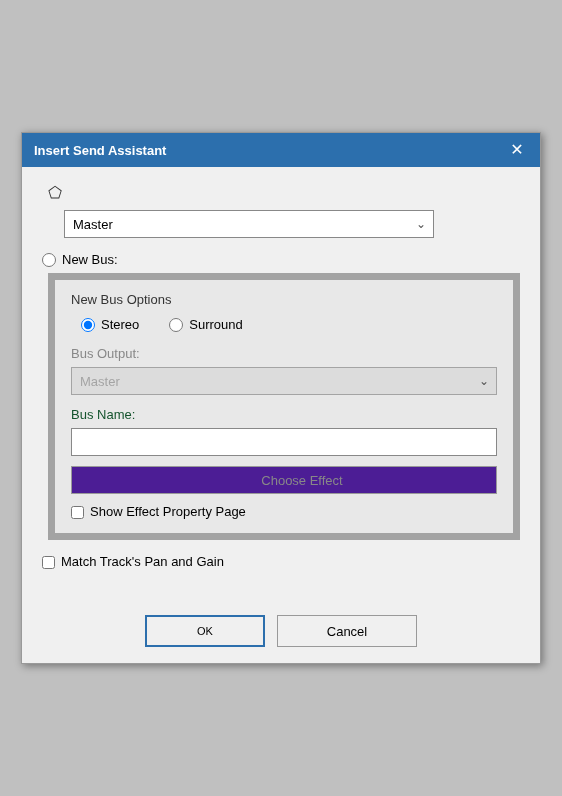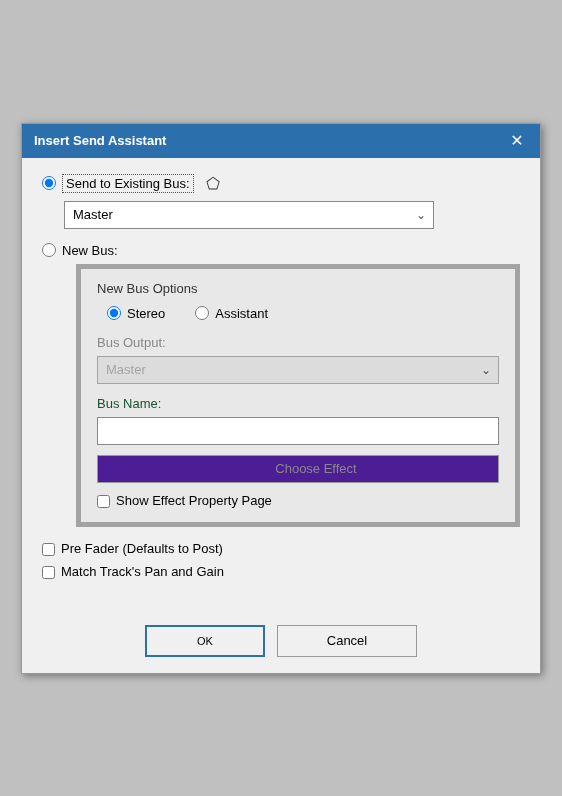--- a/index.html
+++ b/index.html
@@ -122,24 +122,24 @@
 
     
     .new-bus-row {
       display: flex;
       align-items: center;
       gap: 6px;
       margin-bottom: 6px;
     }
 
     .new-bus-options-group {
-      border: 5px solid #a3a3a3;
+      border: 7px solid #a3a3a3;
       background: #e8e8e8;
       padding: 12px 16px 14px 16px;
-      margin-left: 34px;
+      margin-left: 6px;
       margin-bottom: 14px;
     }
 
     .group-title {
       font-size: 13px;
       margin-bottom: 10px;
       color: #333;
     }
 
     .radio-options-row {
@@ -260,24 +260,20 @@
 <div class="dialog">
 
   <div class="title-bar">
     <span class="title-bar-text">Insert Send Assistant</span>
     <button class="close-btn">✕</button>
   </div>
 
   <div class="dialog-body">
 
     <div class="send-existing-row">
-      <label class="radio-label">
-        <input type="radio" name="bus-mode" checked="" style="">
-        <span class="send-existing-label">Send to Existing Bus:</span>
-      </label>
       <span class="cursor-arrow">⬠</span>
     </div>
 
     <div class="dropdown-row">
       <div class="dropdown-wrapper">
         <select>
           <option>Master</option>
         </select>
         <span class="dropdown-arrow">⌄</span>
       </div>
@@ -294,21 +290,21 @@
       <div class="group-title">New Bus Options</div>
 
       
       <div class="radio-options-row">
         <label class="radio-label">
           <input type="radio" name="bus-type" checked="" style="">
           <span>Stereo</span>
         </label>
         <label class="radio-label">
           <input type="radio" name="bus-type" style="">
-          <span>Assistant</span>
+          <span>Surround</span>
         </label>
       </div>
 
       
       <div class="bus-output-label">Bus Output:</div>
       <div class="dropdown-wrapper dropdown-wrapper-disabled" style="margin-bottom:12px; width:100%;">
         <select disabled="" style="width:100%; background:#d8d8d8; color:#888;">
           <option>Master</option>
         </select>
         <span class="dropdown-arrow">⌄</span>
@@ -326,28 +322,20 @@
       
       <div class="show-effect-row">
         <label class="checkbox-label">
           <input type="checkbox" style="">
           <span>Show Effect Property Page</span>
         </label>
       </div>
     </div>
 
     <div class="bottom-checkboxes">
-      <div class="bottom-checkbox-row">
-        <label class="checkbox-label">
-          <input type="checkbox" style="">
-          <span>
-            <span>Pre Fader (Defaults to Post)</span>
-          </span>
-        </label>
-      </div>
       <div class="bottom-checkbox-row">
         <label class="checkbox-label">
           <input type="checkbox" style="">
           <span>
             <span>Match Track's Pan and Gain</span>
           </span>
         </label>
       </div>
     </div>
 

